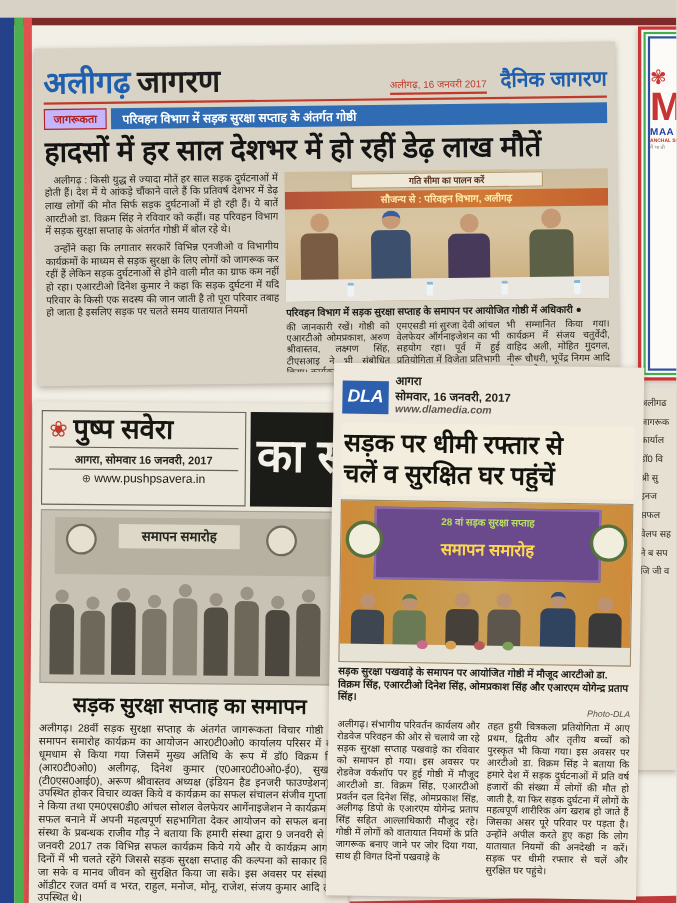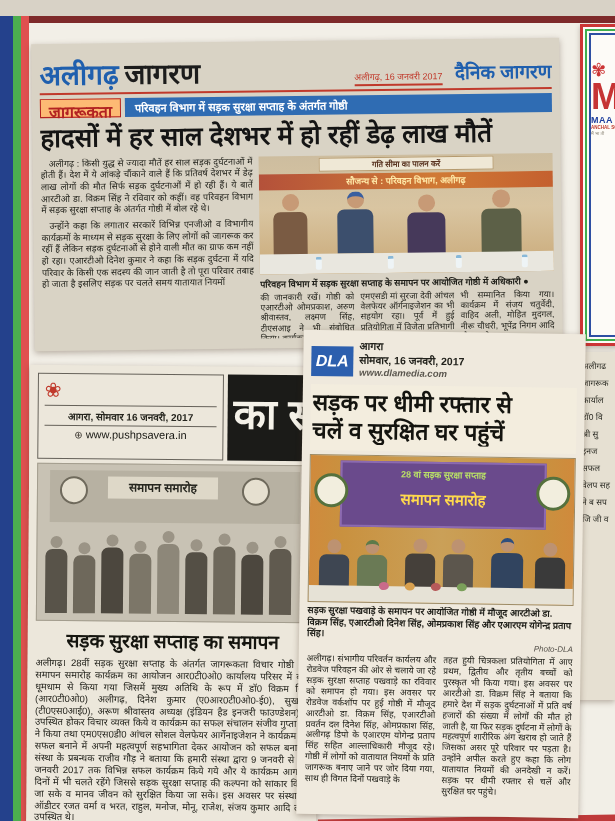--- a/index.html
+++ b/index.html
@@ -30,22 +30,22 @@
   #jagran { left:33px; top:25px; width:528px; height:307px; padding:8px 8px 4px;
             transform:rotate(-0.7deg); }
   .jg-masthead { display:flex; align-items:flex-end; height:38px; }
   .jg-city  { color:#1f5fae; font-weight:bold; font-size:28px; line-height:1; }
   .jg-brand { color:#1c1c1c; font-weight:bold; font-size:28px; line-height:1; margin-left:6px; flex:1; }
   .jg-right { text-align:right; }
   .jg-date  { color:#c0392b; font-size:9px; border-bottom:2px solid #c0392b; display:inline-block; padding-bottom:1px; }
   .jg-dainik{ color:#1f5fae; font-weight:bold; font-size:19px; margin-left:8px; }
   .jg-rule  { height:2px; background:#c0392b; margin:3px 0 4px; }
   .jg-kicker-row { display:flex; align-items:stretch; height:19px; }
-  .jg-kicker-label { background:#fdba74; color:#b22222; border:1px solid #b22222;
-                     font-weight:bold; font-size:16px; padding:1px 8px; }
+  .jg-kicker-label { background:#c4b5fd; color:#b22222; border:1px solid #b22222;
+                     font-weight:bold; font-size:10px; padding:1px 8px; }
   .jg-kicker-bar { background:#2f6cb3; color:#ffffff; font-weight:bold; font-size:11px;
                    flex:1; padding:2px 10px; margin-left:4px; }
   .jg-headline { font-size:26px; font-weight:bold; color:#141414; line-height:1.25;
                  margin:4px 0 4px; white-space:nowrap; overflow:hidden; }
   .jg-content { display:flex; gap:6px; height:186px; }
   .jg-bodycol { width:212px; font-size:9px; line-height:1.3; color:#26261f;
                 text-align:justify; overflow:hidden; }
   .jg-bodycol p { margin-bottom:4px; text-indent:8px; }
   .jg-rightcol { flex:1; }
   .jg-photo { position:relative; width:294px; height:118px; overflow:hidden;
@@ -228,20 +228,21 @@
 
   <div id="side-strip" class="clip np4">
     <span>अलीगढ जागरूक कार्याल डॉ0 वि श्री सु इनज सफल वेलप सह ने ब सप जि जी व</span>
   </div>
 
   <div id="pushp" class="clip np2">
     <div class="ps-header">
       <div class="ps-masthead">
         <div class="ps-title-row">
           <span class="ps-logo">❀</span>
+          <span class="ps-title">पुष्प सवेरा</span>
         </div>
         <div class="ps-rule"></div>
         <div class="ps-date">आगरा, सोमवार 16 जनवरी, 2017</div>
         <div class="ps-web-row">
           <span class="ps-globe">⊕</span>
           <span class="ps-web">www.pushpsavera.in</span>
         </div>
       </div>
       <div class="ps-bigword">का स</div>
     </div>

